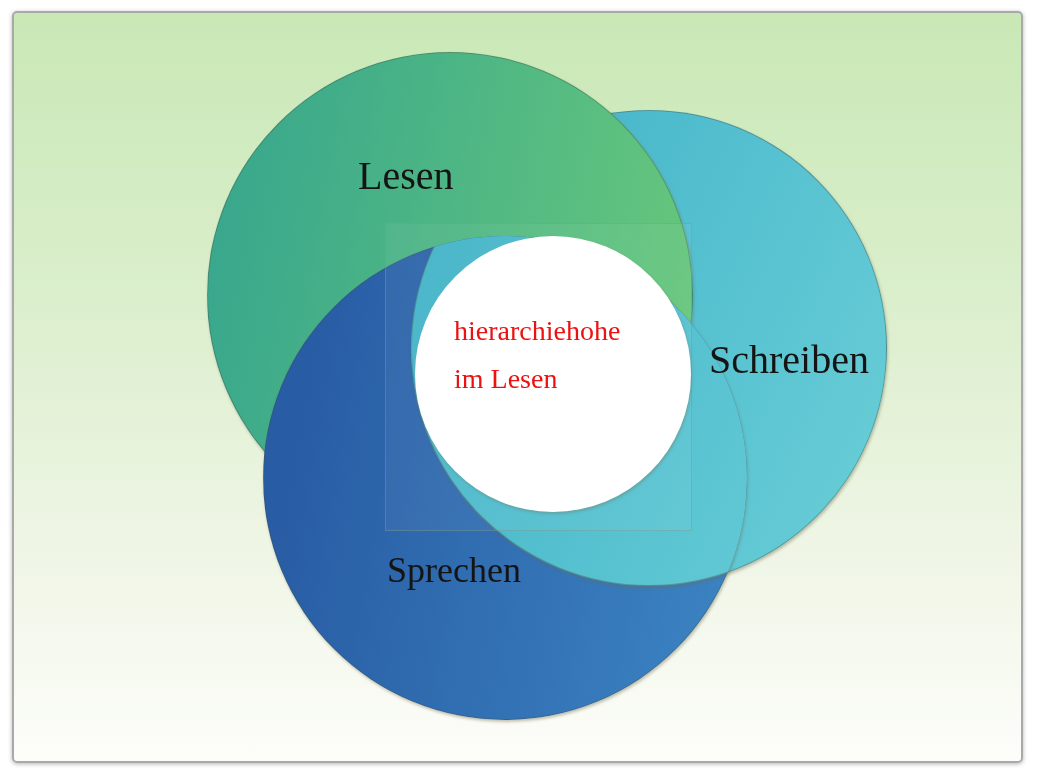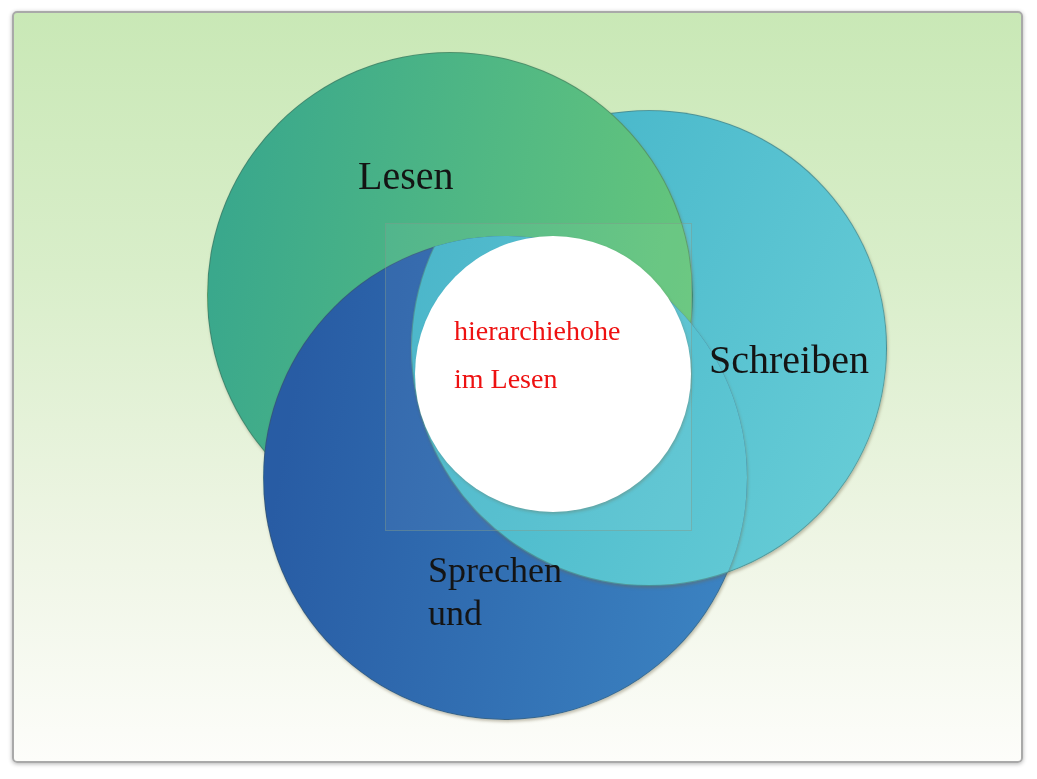--- a/index.html
+++ b/index.html
@@ -37,21 +37,21 @@
             border:1px solid rgba(125,150,135,.45);
             background:rgba(255,255,255,.05);z-index:5;}
 
   
   .c-white{left:401px;top:223px;width:276px;height:276px;background:#ffffff;
            border:none;box-shadow:1px 2px 3px rgba(110,100,70,.30);z-index:6;}
 
   .lbl{position:absolute;color:#141414;z-index:7;white-space:nowrap;}
   .lbl-lesen{left:344px;top:143px;font-size:40px;line-height:1;}
   .lbl-schreiben{left:695px;top:327px;font-size:40px;line-height:1;}
-  .lbl-sprechen{left:414px;top:536px;font-size:36px;line-height:43px;}
+  .lbl-sprechen{left:373px;top:536px;font-size:36px;line-height:43px;}
 
   .center-text{position:absolute;left:428px;top:294px;z-index:7;
                font-size:28px;line-height:48px;white-space:nowrap;margin-left:12px;}
 </style>
 </head>
 <body>
 
 <div class="slide">
   <div class="venn">
 
@@ -63,21 +63,20 @@
     <div class="sel-rect"></div>
 
     <div class="circle c-white"></div>
 
     <div class="lbl lbl-lesen">Lesen</div>
 
     <div class="lbl lbl-schreiben">Schreiben</div>
 
     <div class="lbl lbl-sprechen">
       <div>Sprechen</div>
-      <div>und</div>
     </div>
 
     <div class="center-text" style="color: rgb(238, 17, 17);">
       <div>hierarchiehohe</div>
       <div>im Lesen</div>
     </div>
 
   </div>
 </div>
 

